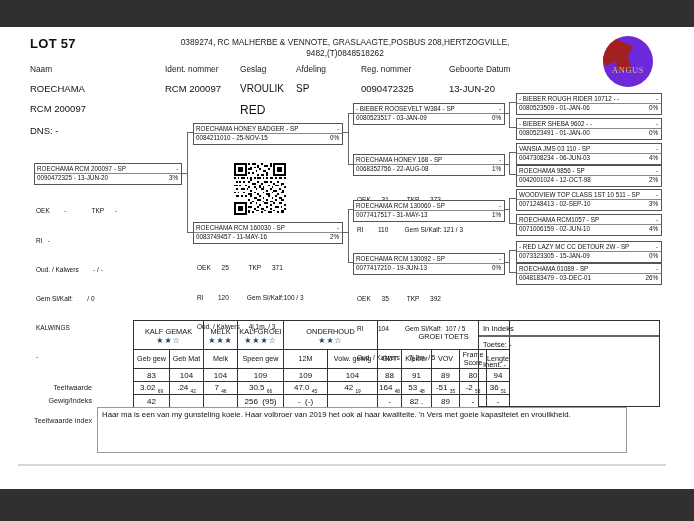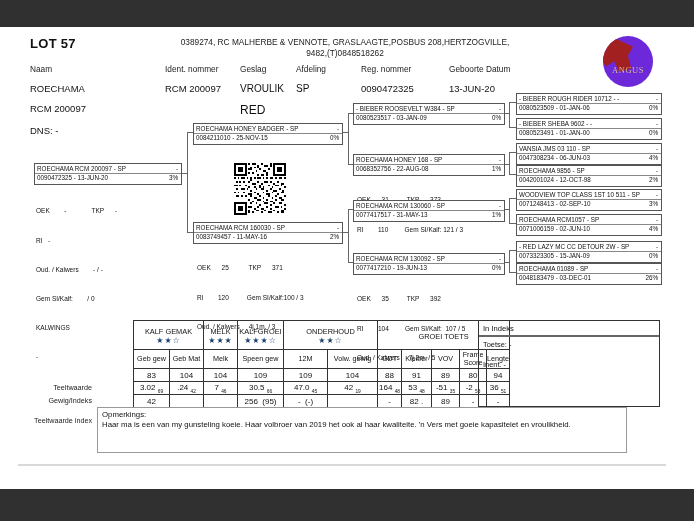--- a/index.html
+++ b/index.html
@@ -416,17 +416,16 @@
   <div id="invitro">
     <div class="ttl">In Indeks</div>
     <div class="bodyrows">
       <div>Toetse: -</div>
       <div style="height:10px;"></div>
       <div>Inent. -</div>
     </div>
   </div>
 
   <div id="opmerkings">
-    <div>Opmerkings:</div>
     <div>Haar ma is een van my gunsteling koeie. Haar volbroer van 2019 het ook al haar kwaliteite. 'n Vers met goeie kapasiteiet en vroulikheid.</div>
   </div>
 
 </div>
 
 </body></html>

